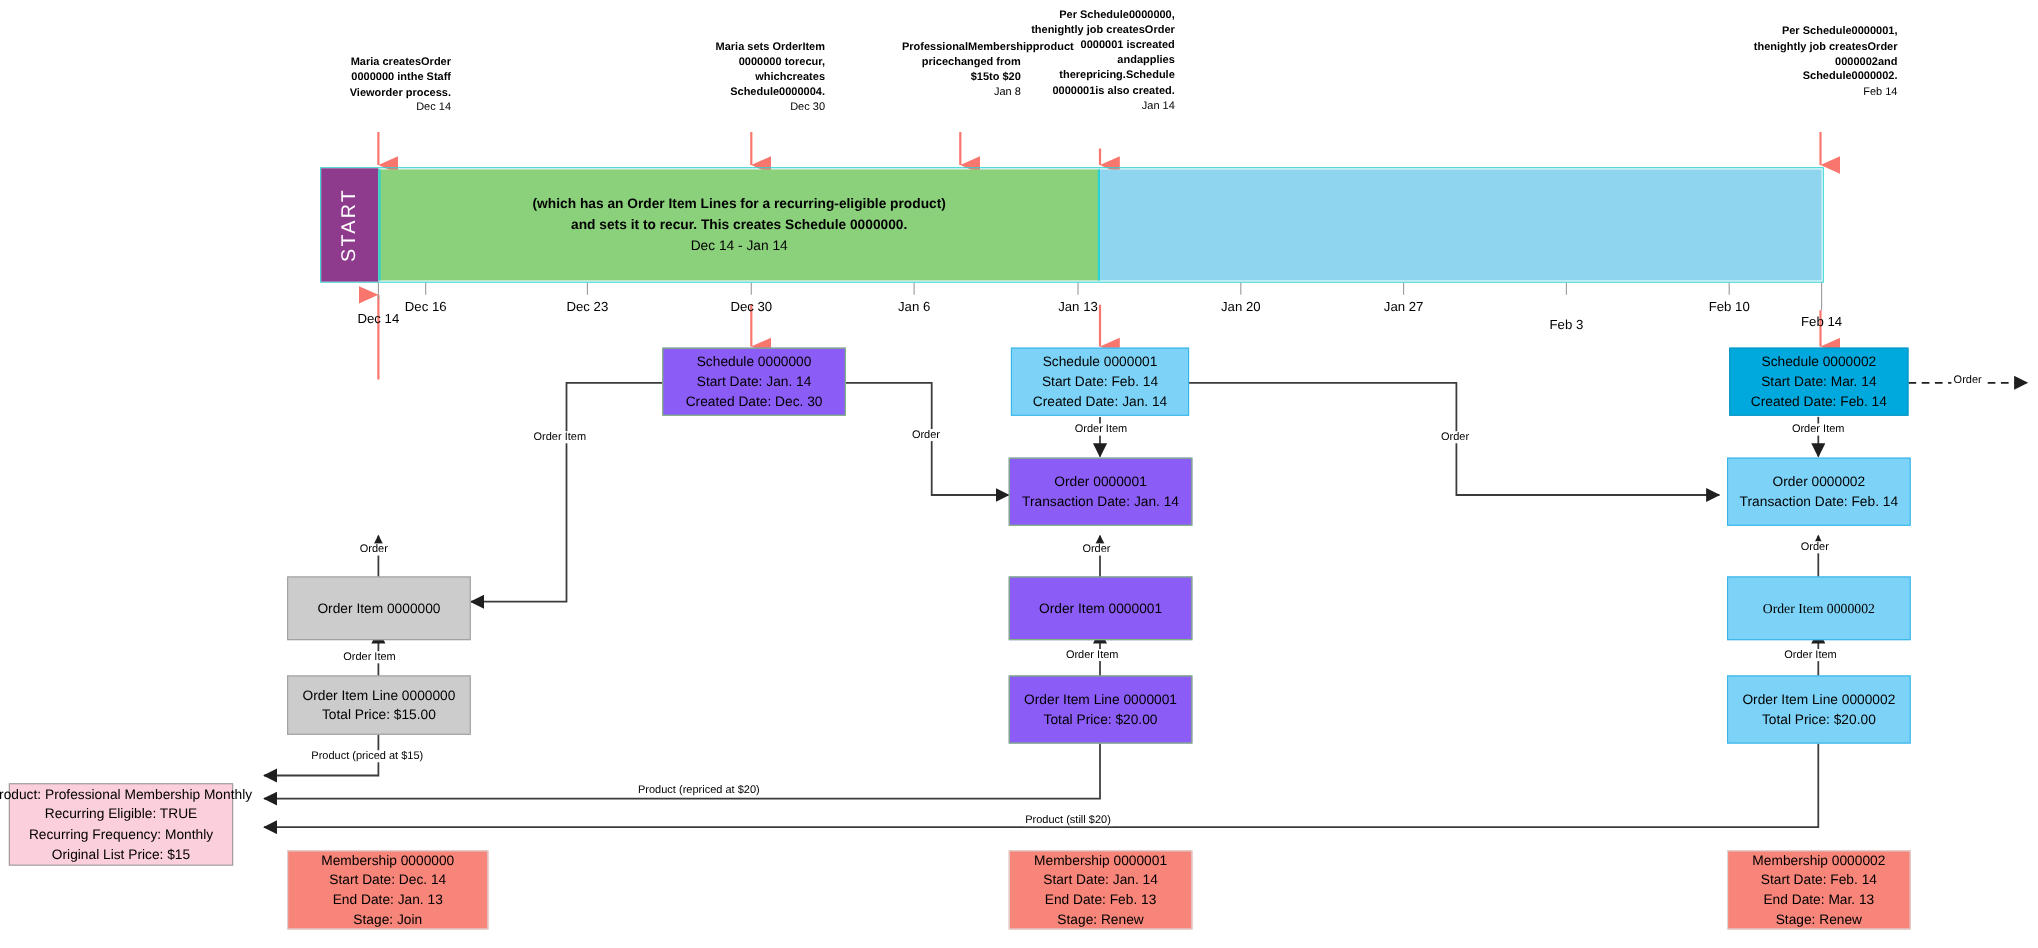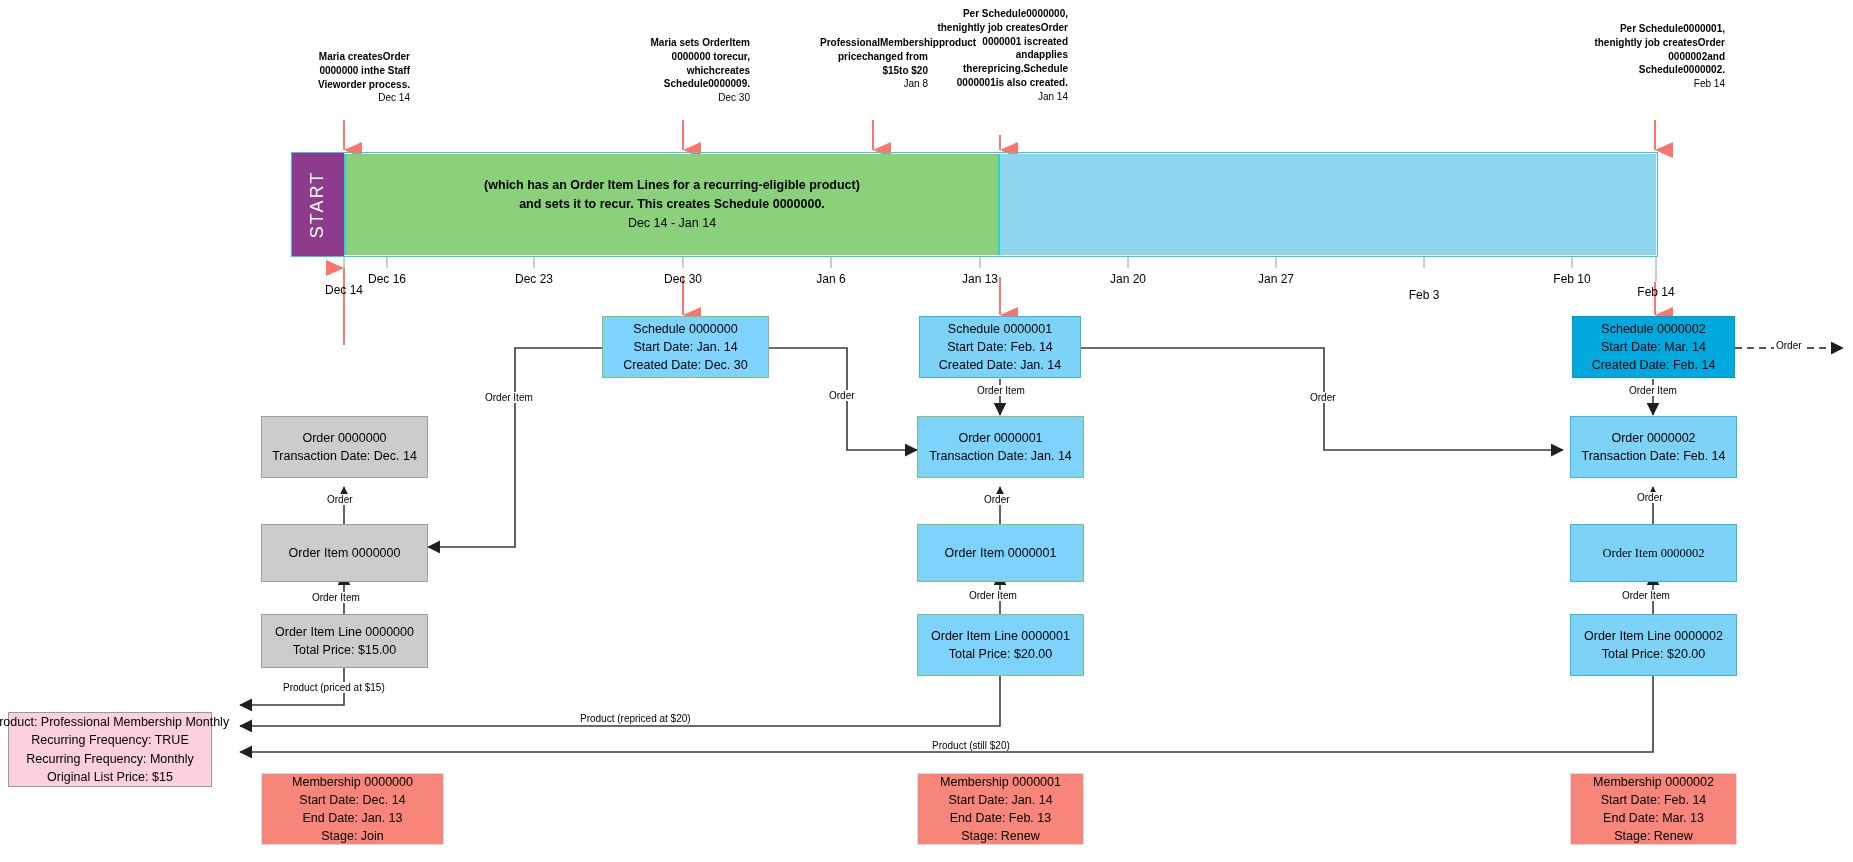--- a/index.html
+++ b/index.html
@@ -33,21 +33,21 @@
     flex-direction: column;
     align-items: center;
     justify-content: center;
     text-align: center;
     font-size: 12.5px;
     line-height: 1.45;
     color: #000;
   }
   .node .ln { display: block; white-space: nowrap; }
   .grey  { background: #cccccc; border-color: #9e9e9e; }
-  .green { background: #7dd3fc; border-color: #7ec06e; }
+  .green { background: #8b5cf6; border-color: #7ec06e; }
   .blue  { background: #7dd3f7; border-color: #36b6e8; }
   .blue-strong { background: #00a9dd; border-color: #0d95c4; }
   .pink  { background: #fbcfdc; border-color: #9a9a9a; }
   .salmon{ background: #f8857a; border-color: #d9d9d9; }
 
   
   .anno {
     position: absolute;
     text-align: right;
     font-size: 10px;
@@ -191,21 +191,21 @@
       <line x1="1735" y1="348" x2="1843" y2="348" stroke-dasharray="7 5" marker-end="url(#ah)"></line>
     </g>
   </svg>
 
   <div class="anno" style="left:278px; top:50px; width:132px;">
     <div class="hd"><span class="ln">Maria creates</span><span class="ln">Order 0000000 in</span><span class="ln">the Staff View</span><span class="ln">order process.</span></div>
     <div class="dt">Dec 14</div>
   </div>
 
   <div class="anno" style="left:618px; top:36px; width:132px;">
-    <div class="hd"><span class="ln">Maria sets Order</span><span class="ln">Item 0000000 to</span><span class="ln">recur, which</span><span class="ln">creates Schedule</span><span class="ln">0000009.</span></div>
+    <div class="hd"><span class="ln">Maria sets Order</span><span class="ln">Item 0000000 to</span><span class="ln">recur, which</span><span class="ln">creates Schedule</span><span class="ln">0000004.</span></div>
     <div class="dt">Dec 30</div>
   </div>
 
   <div class="anno" style="left:820px; top:36px; width:108px;">
     <div class="hd"><span class="ln">Professional</span><span class="ln">Membership</span><span class="ln">product price</span><span class="ln">changed from $15</span><span class="ln">to $20</span></div>
     <div class="dt">Jan 8</div>
   </div>
 
   <div class="anno" style="left:932px; top:7px; width:136px;">
     <div class="hd"><span class="ln">Per Schedule</span><span class="ln">0000000, the</span><span class="ln">nightly job creates</span><span class="ln">Order 0000001 is</span><span class="ln">created and</span><span class="ln">applies the</span><span class="ln">repricing.</span><span class="ln">Schedule 0000001</span><span class="ln">is also created.</span></div>
@@ -267,24 +267,20 @@
     <span class="ln">Start Date: Feb. 14</span>
     <span class="ln">Created Date: Jan. 14</span>
   </div>
 
   <div class="node blue-strong" style="left:1572px; top:316px; width:163px; height:62px;">
     <span class="ln">Schedule 0000002</span>
     <span class="ln">Start Date: Mar. 14</span>
     <span class="ln">Created Date: Feb. 14</span>
   </div>
 
-  <div class="node grey" style="left:261px; top:416px; width:167px; height:62px;">
-    <span class="ln">Order 0000000</span>
-    <span class="ln">Transaction Date: Dec. 14</span>
-  </div>
 
   <div class="node green" style="left:917px; top:416px; width:167px; height:62px;">
     <span class="ln">Order 0000001</span>
     <span class="ln">Transaction Date: Jan. 14</span>
   </div>
 
   <div class="node blue" style="left:1570px; top:416px; width:167px; height:62px;">
     <span class="ln">Order 0000002</span>
     <span class="ln">Transaction Date: Feb. 14</span>
   </div>
@@ -311,21 +307,21 @@
     <span class="ln">Total Price: $20.00</span>
   </div>
 
   <div class="node blue" style="left:1570px; top:614px; width:167px; height:62px;">
     <span class="ln">Order Item Line  0000002</span>
     <span class="ln">Total Price: $20.00</span>
   </div>
 
   <div class="node pink" style="left:8px; top:712px; width:204px; height:75px;align-items:center;">
     <span class="ln">Product: Professional Membership Monthly</span>
-    <span class="ln">Recurring Frequency: TRUE</span>
+    <span class="ln">Recurring Eligible: TRUE</span>
     <span class="ln">Recurring Frequency: Monthly</span>
     <span class="ln">Original List Price: $15</span>
   </div>
 
   <div class="node salmon" style="left:261px; top:773px; width:183px; height:72px;">
     <span class="ln">Membership 0000000</span>
     <span class="ln">Start Date: Dec. 14</span>
     <span class="ln">End Date: Jan. 13</span>
     <span class="ln">Stage: Join</span>
   </div>

